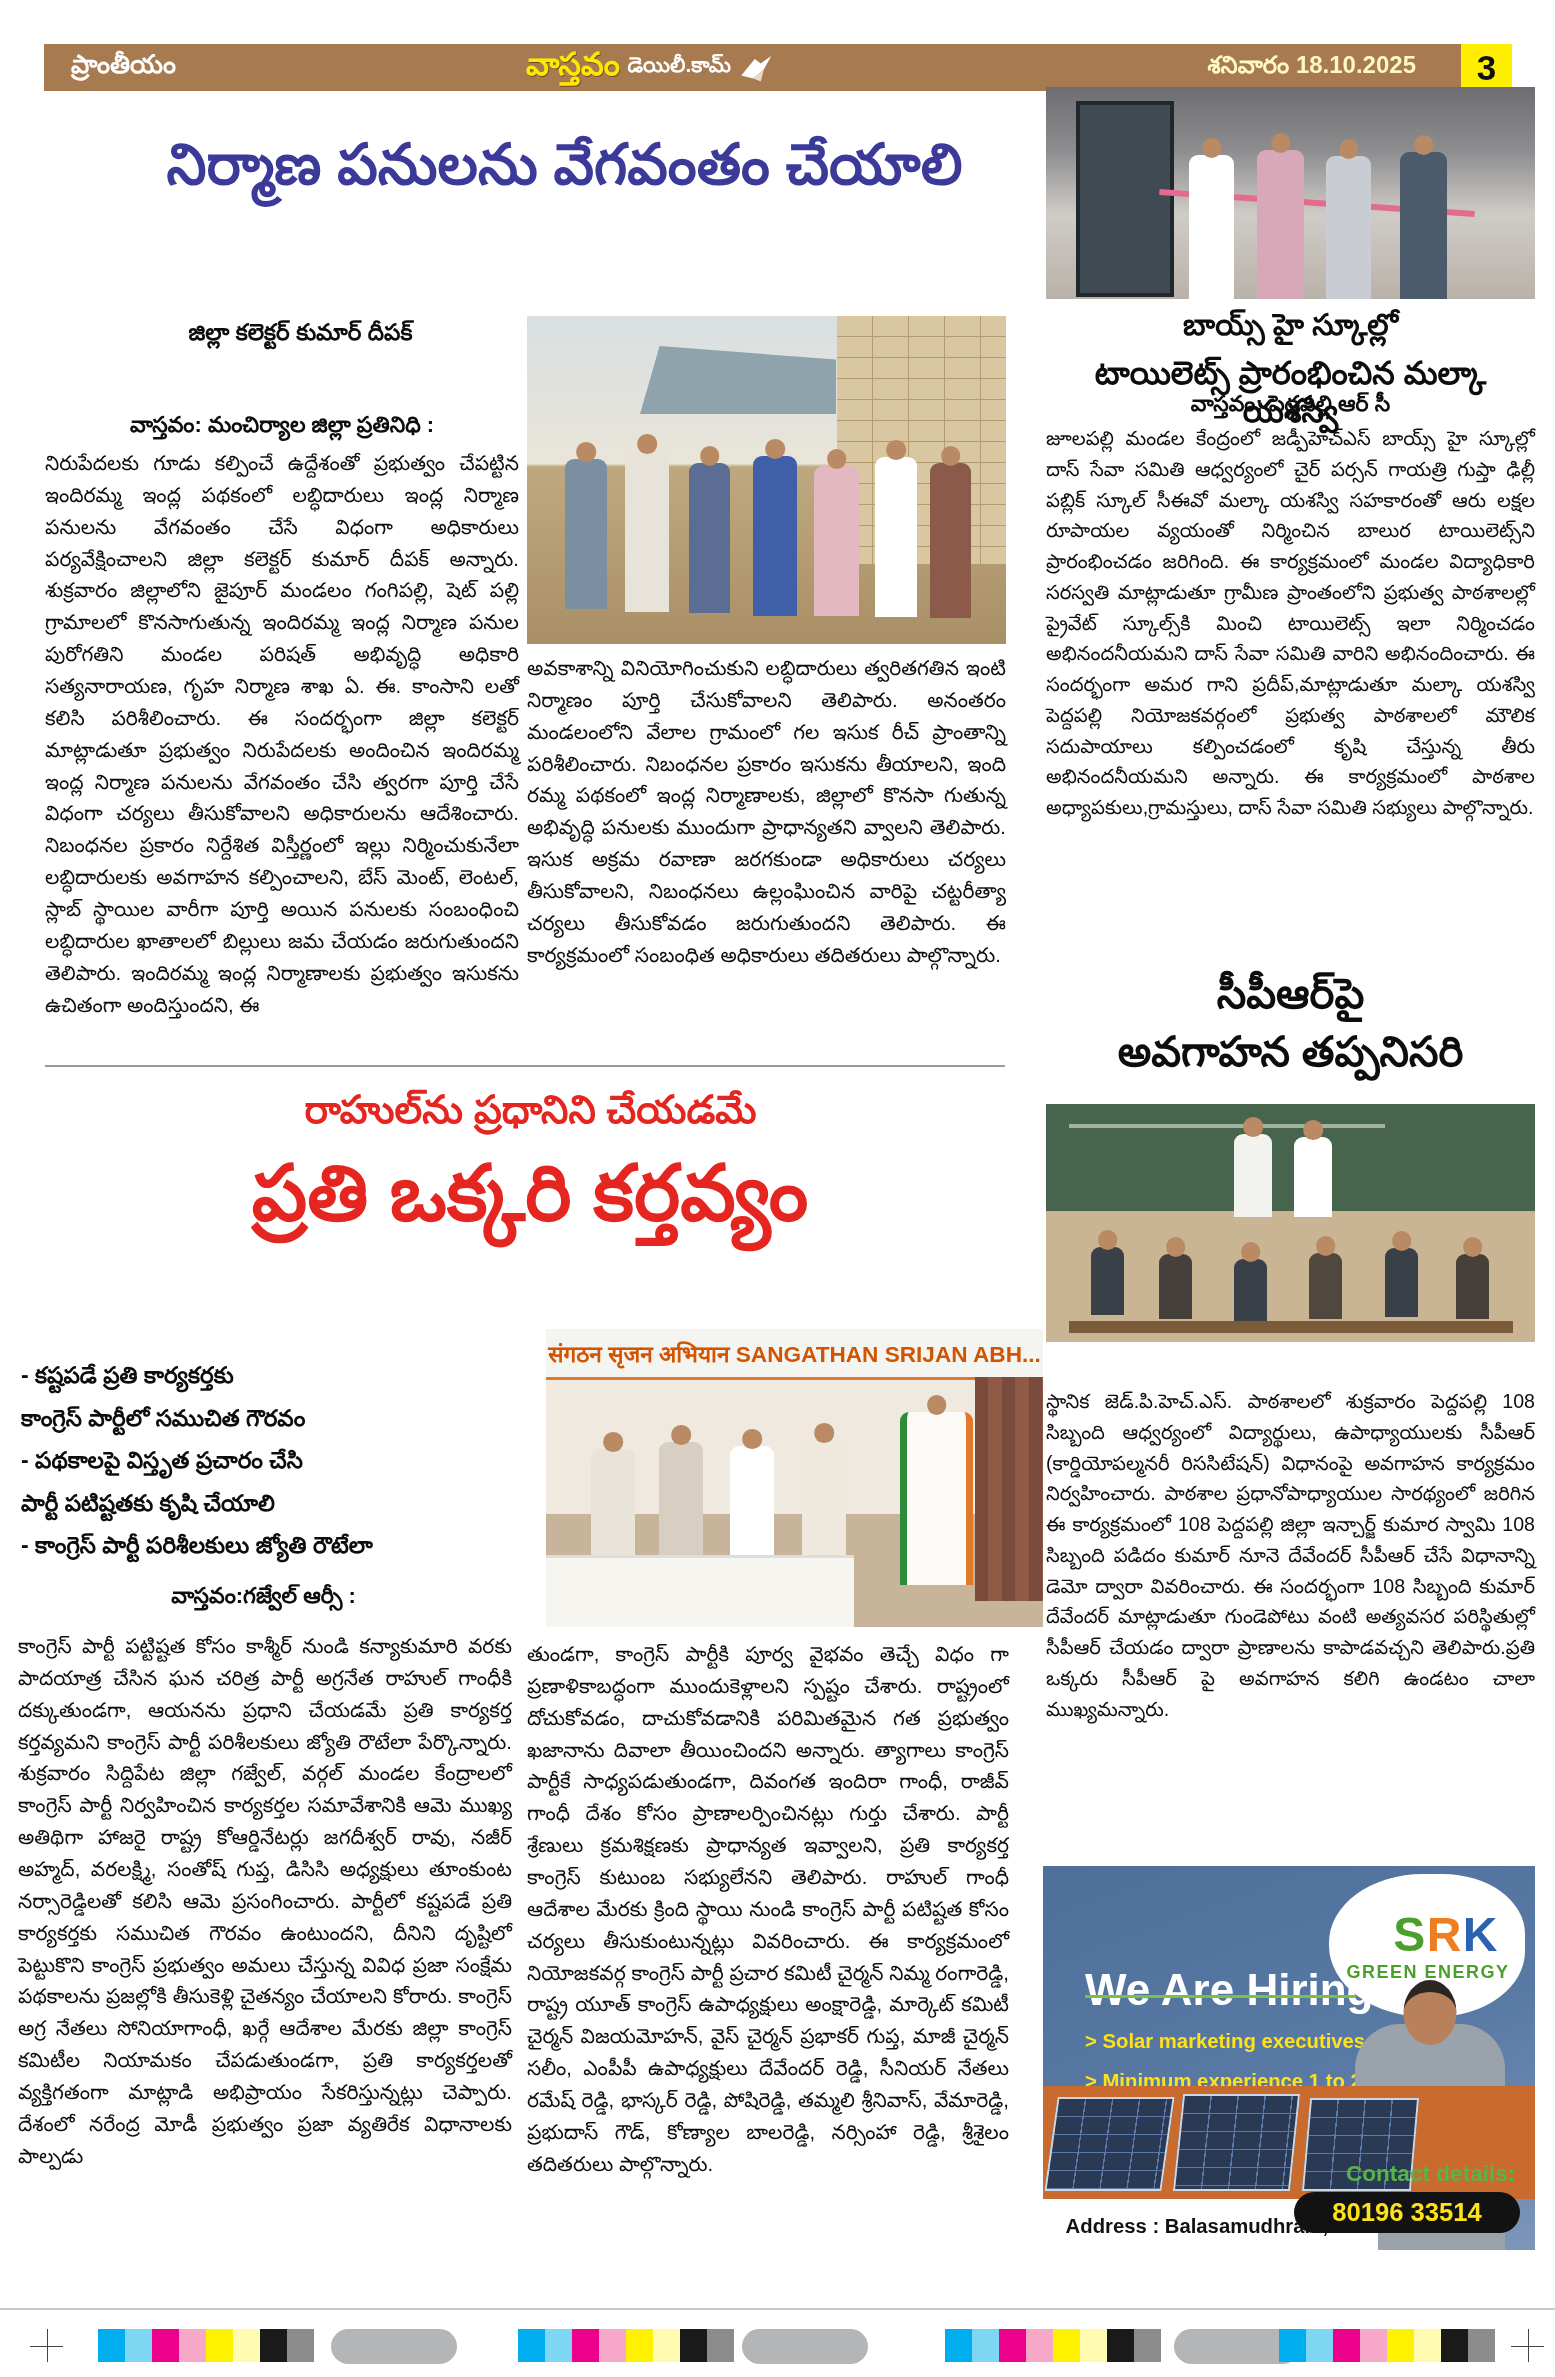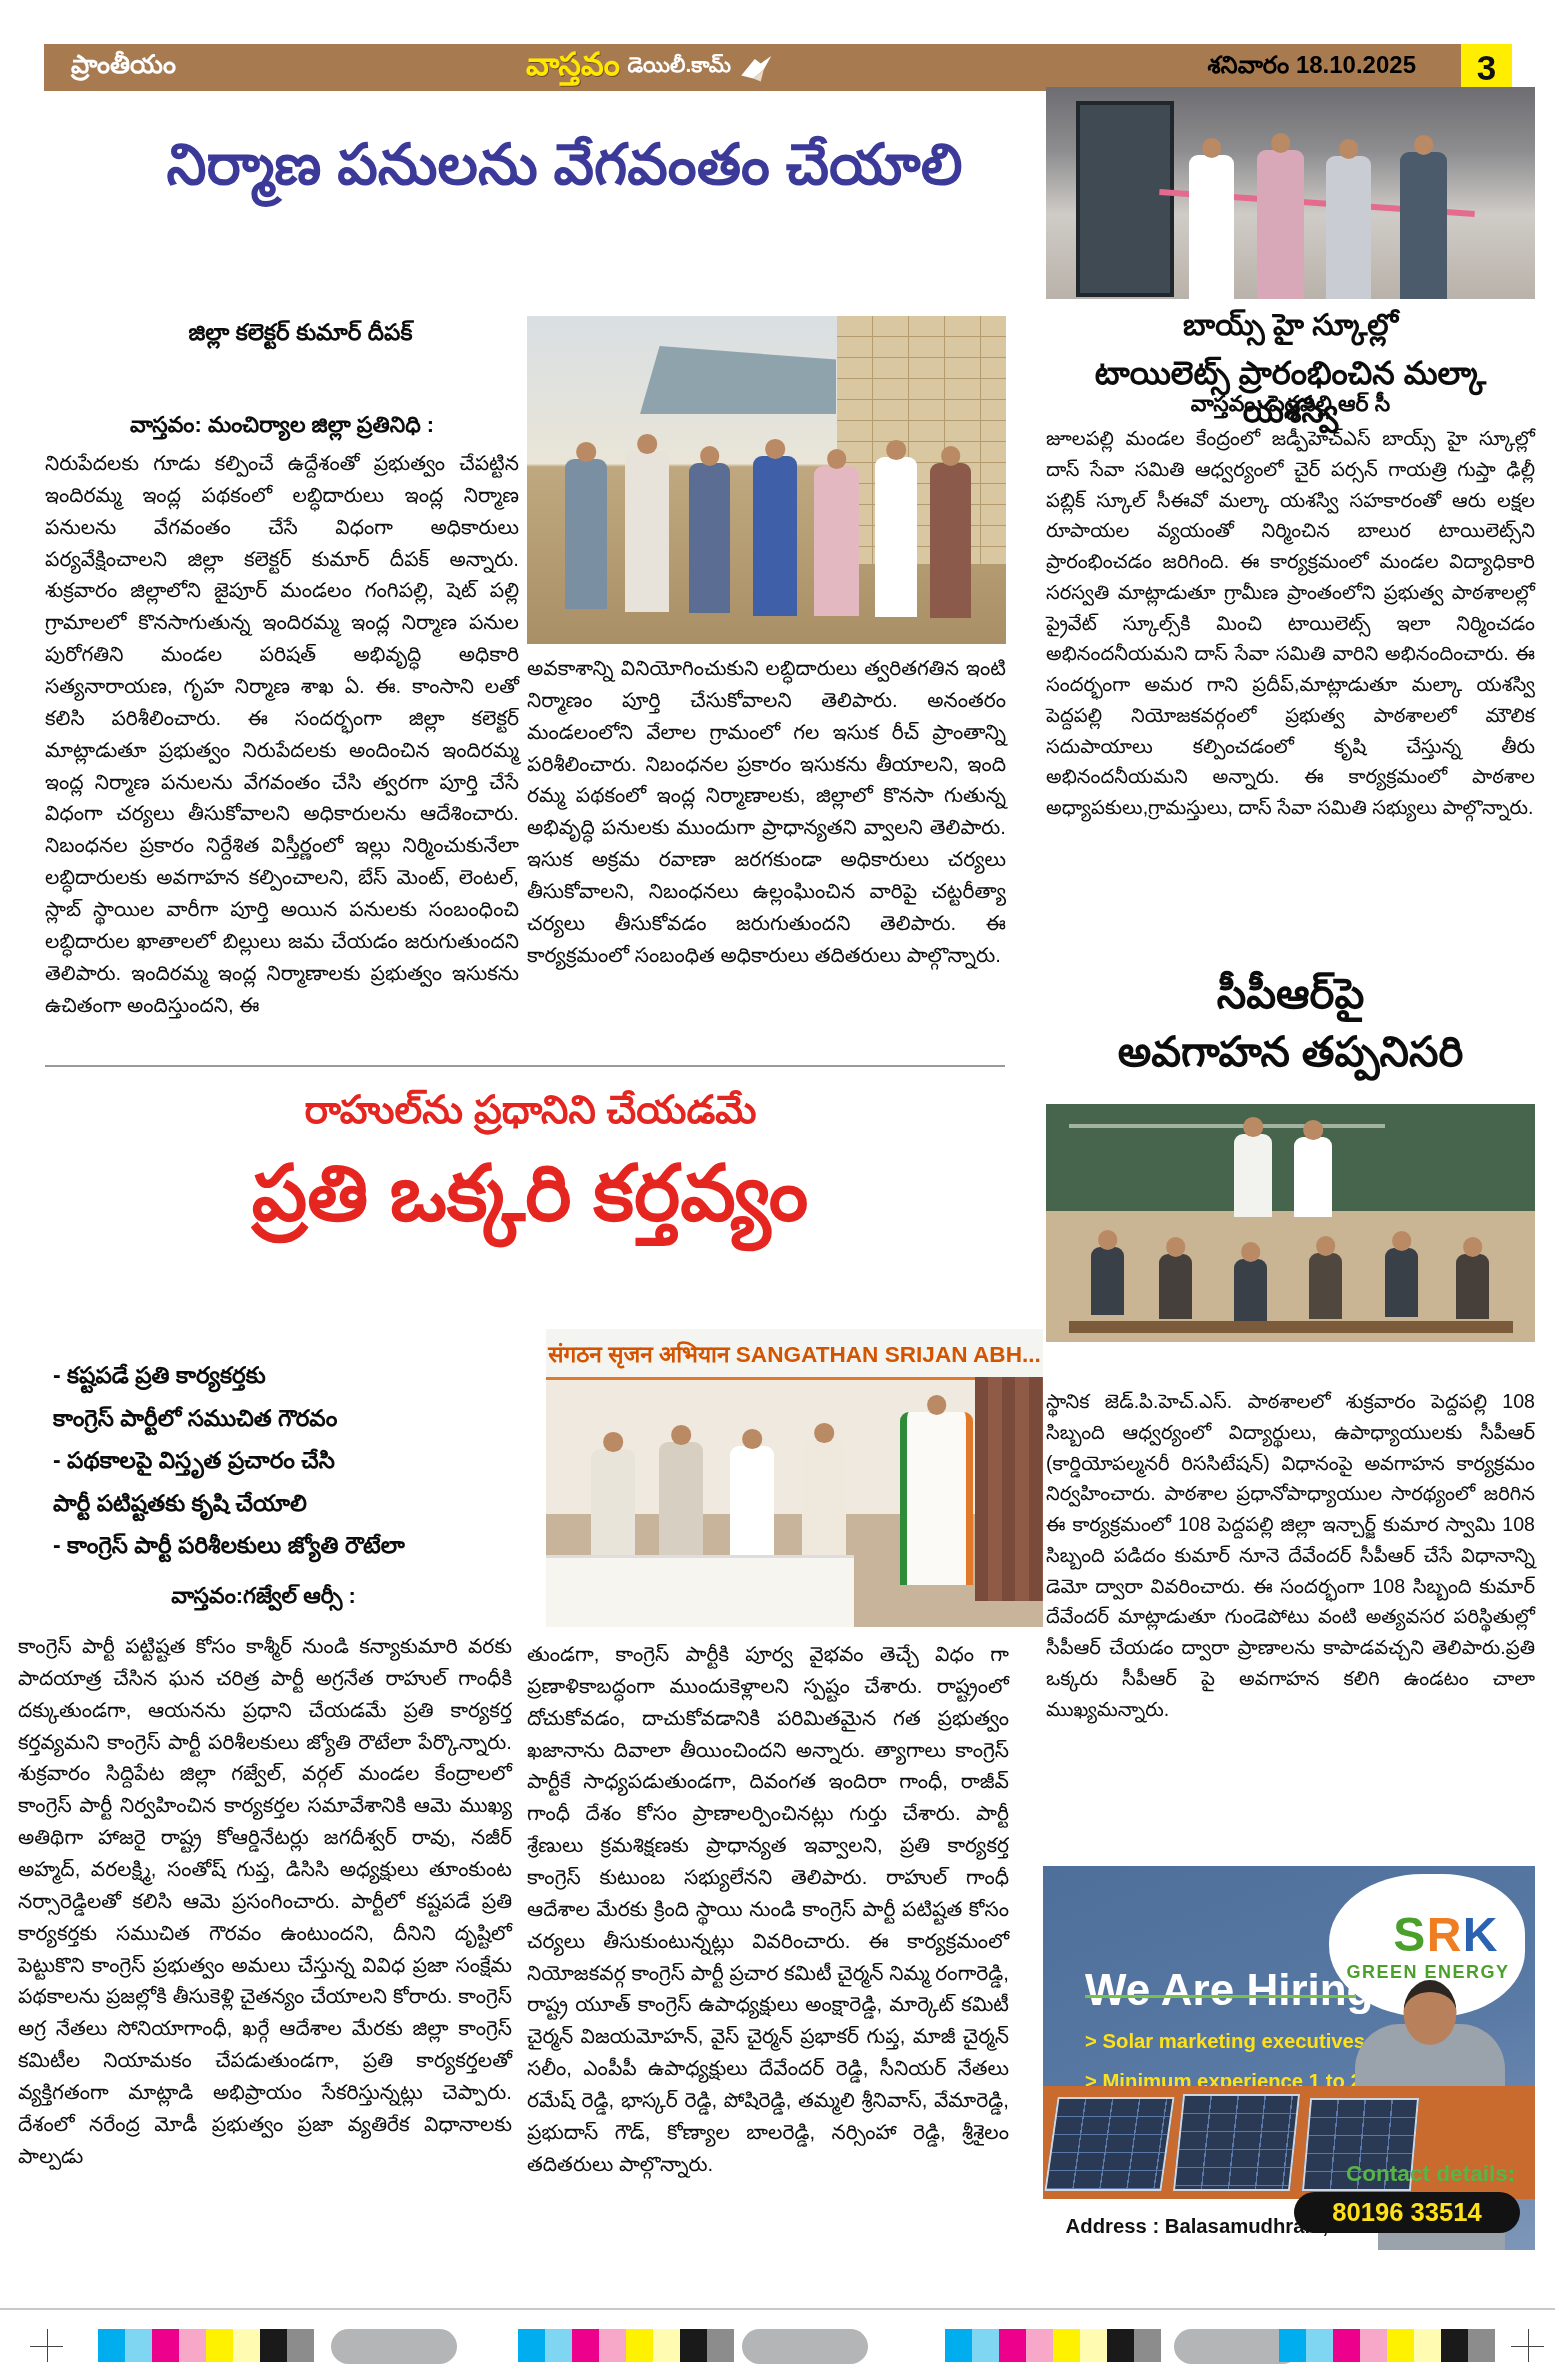--- a/index.html
+++ b/index.html
@@ -5,32 +5,32 @@
   html,body{margin:0;padding:0;background:#ffffff;}
   #page{position:relative;width:1555px;height:2377px;background:#ffffff;overflow:hidden;
         font-family:"Liberation Sans","DejaVu Sans",sans-serif;color:#111;}
   .abs{position:absolute;}
   
   #masthead{left:44px;top:44px;width:1417px;height:47px;background:#a87a50;display:flex;align-items:center;}
   #mast-section{margin-left:27px;color:#ffffff;font-size:25.6px;font-weight:bold;}
   #mast-brandwrap{position:absolute;left:482px;top:0;height:47px;display:flex;align-items:center;gap:7.5px;}
   #mast-brand{color:#ffe800;font-size:32px;font-weight:bold;text-shadow:0.8px 0.8px 0 #6b4a2a;}
   #mast-suffix{color:#ffffff;font-size:21px;font-weight:bold;}
-  #mast-date{position:absolute;right:45px;color:#000000;font-size:24px;font-weight:bold;}
+  #mast-date{position:absolute;right:45px;color:#fef9c3;font-size:24px;font-weight:bold;}
   #pagenum{left:1461px;top:44px;width:51px;height:47px;background:#ffee00;display:flex;align-items:center;justify-content:center;
            font-size:35px;font-weight:bold;color:#111;}
   .bird{width:35px;height:30px;}
   
   .hl-blue{color:#3c3a99;font-weight:bold;text-align:center;line-height:1.15;}
   .hl-red{color:#e52620;font-weight:bold;text-align:center;line-height:1.1;}
   .hl-black{color:#0d0d0d;font-weight:bold;text-align:center;line-height:1.2;}
   .byline{font-weight:bold;text-align:center;font-size:22px;color:#0d0d0d;}
   .subhead{font-weight:bold;text-align:center;font-size:23px;color:#0d0d0d;}
   .bodytext{font-size:20.3px;line-height:1.57;text-align:justify;color:#0d0d0d;}
-  .bullets{font-size:23px;font-weight:bold;line-height:1.85;color:#0d0d0d;margin-left:32px;}
+  .bullets{font-size:23px;font-weight:bold;line-height:1.85;color:#0d0d0d;}
   
   .photo{overflow:hidden;}
   .person{position:absolute;border-radius:9px 9px 0 0;}
   .person:before{content:"";position:absolute;left:50%;top:-16.6px;transform:translateX(-50%);
                  width:19.6px;height:19.6px;border-radius:50%;background:#b98a63;}
   
   #photo1{background:linear-gradient(#d9dfe2 0%,#e9e5d8 45%,#bfa87f 46%,#a98f66 100%);}
   #photo1 .wall{position:absolute;right:0;top:0;width:169px;height:248px;background:#d9c7a2;
                 background-image:repeating-linear-gradient(#0000 0 19.6px,#b49a6f 19.6px 21px),repeating-linear-gradient(90deg,#0000 0 35px,#b49a6f 35px 36px);}
   #photo1 .shed{position:absolute;left:113px;top:30px;width:196px;height:68px;background:#8fa3ad;clip-path:polygon(0 100%,10% 0,100% 20%,100% 100%);}

